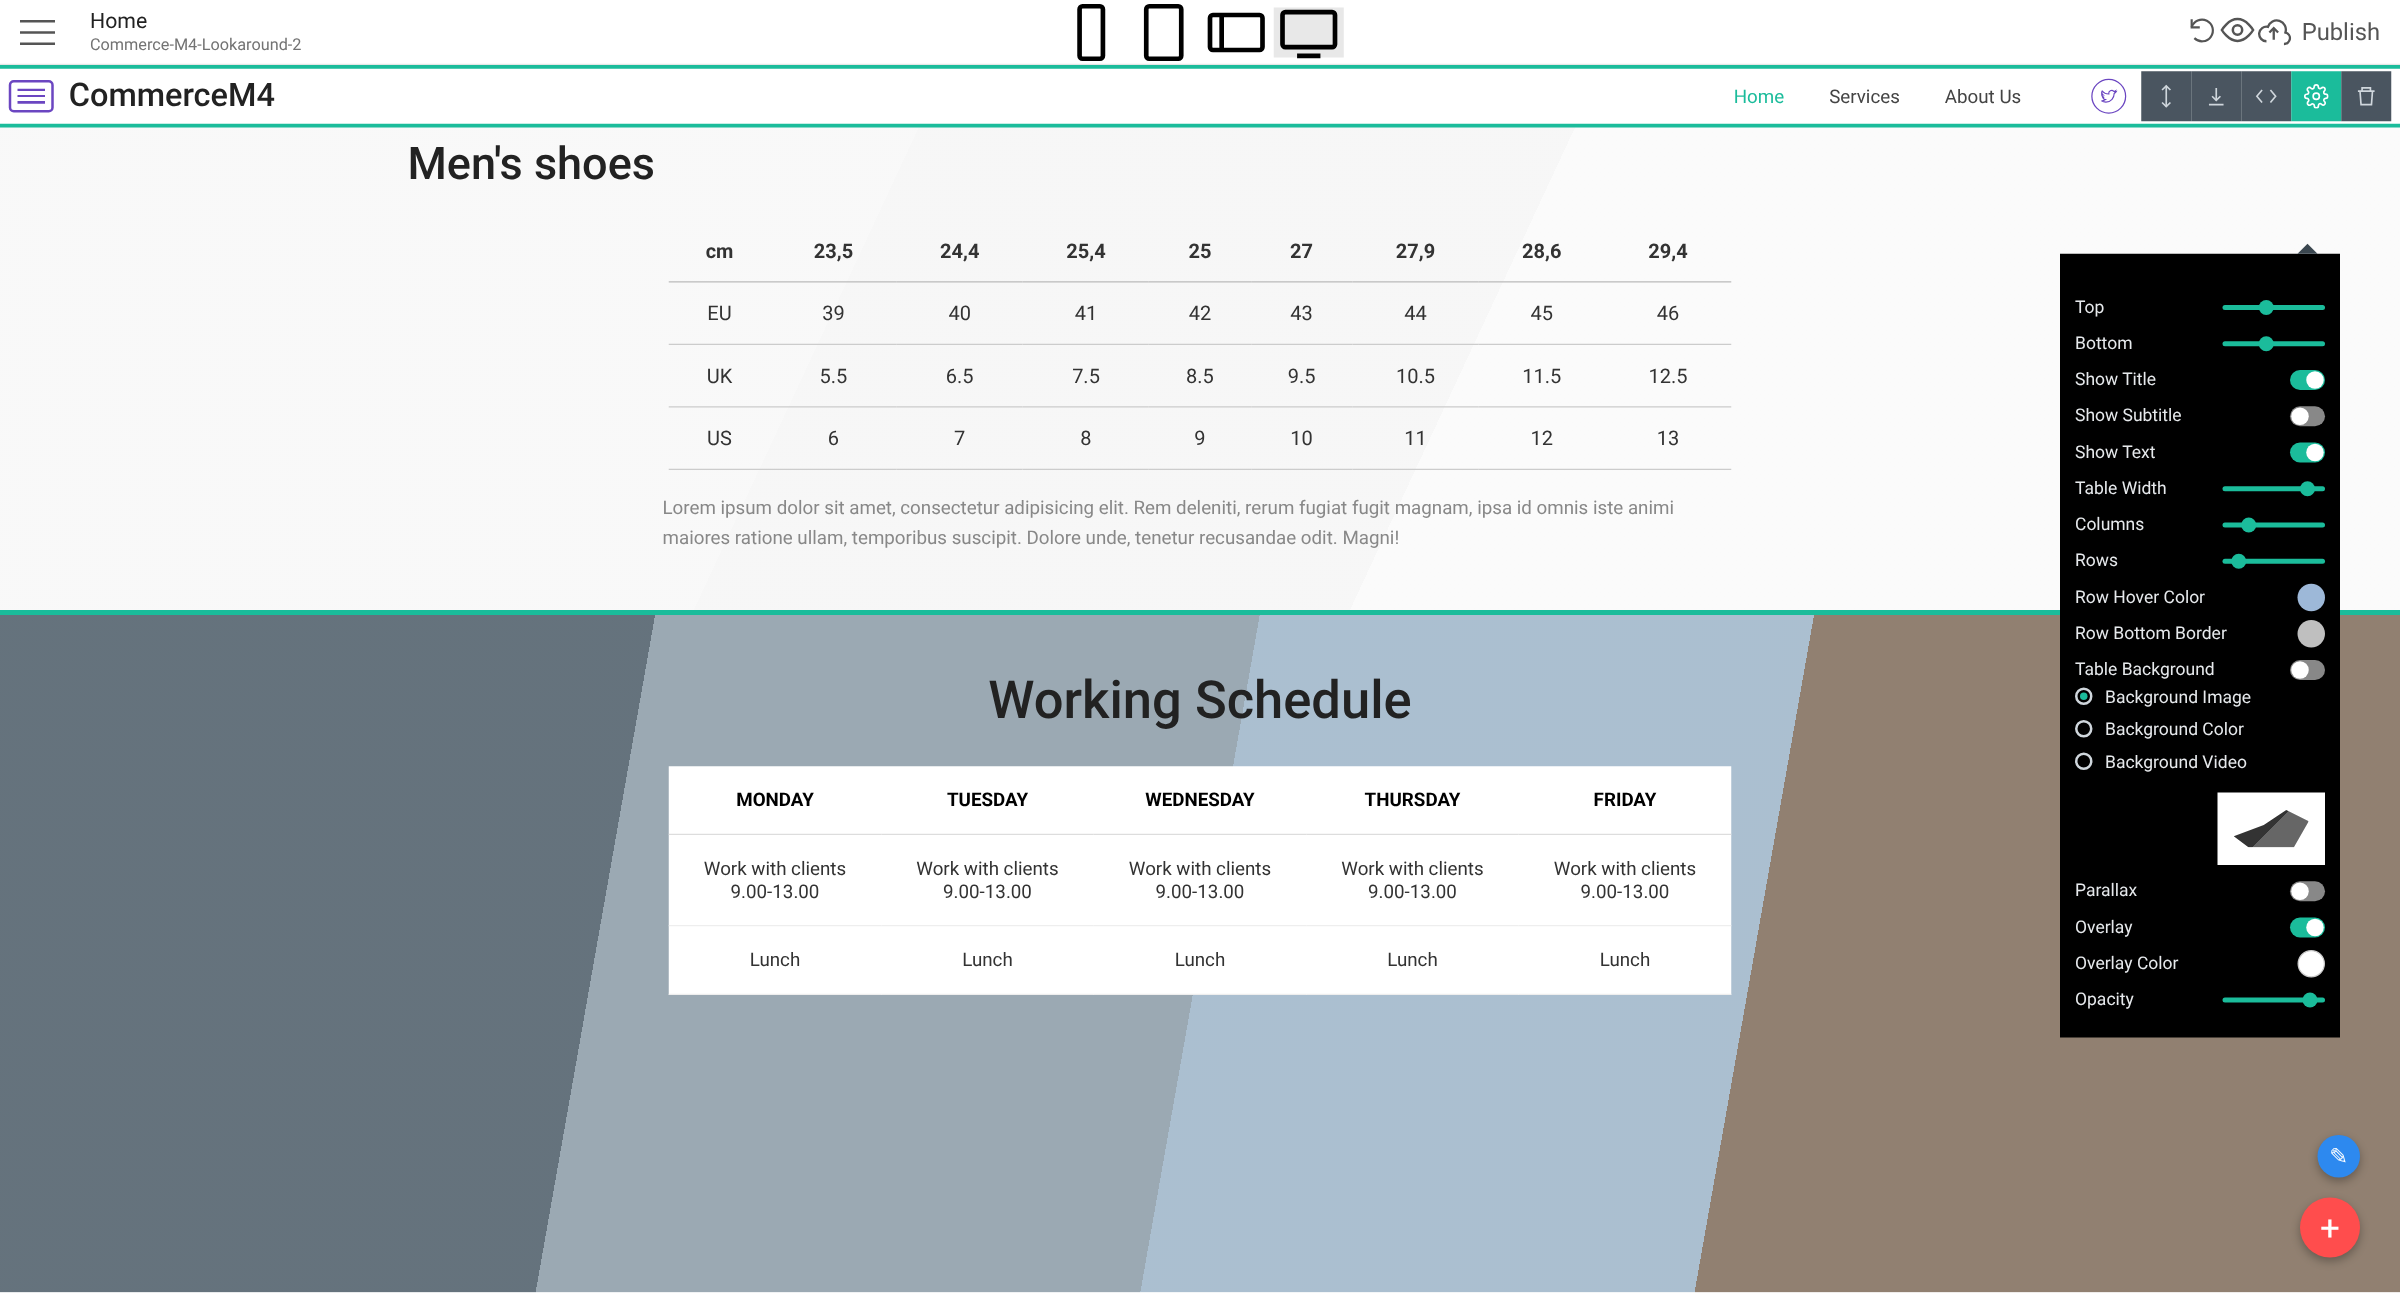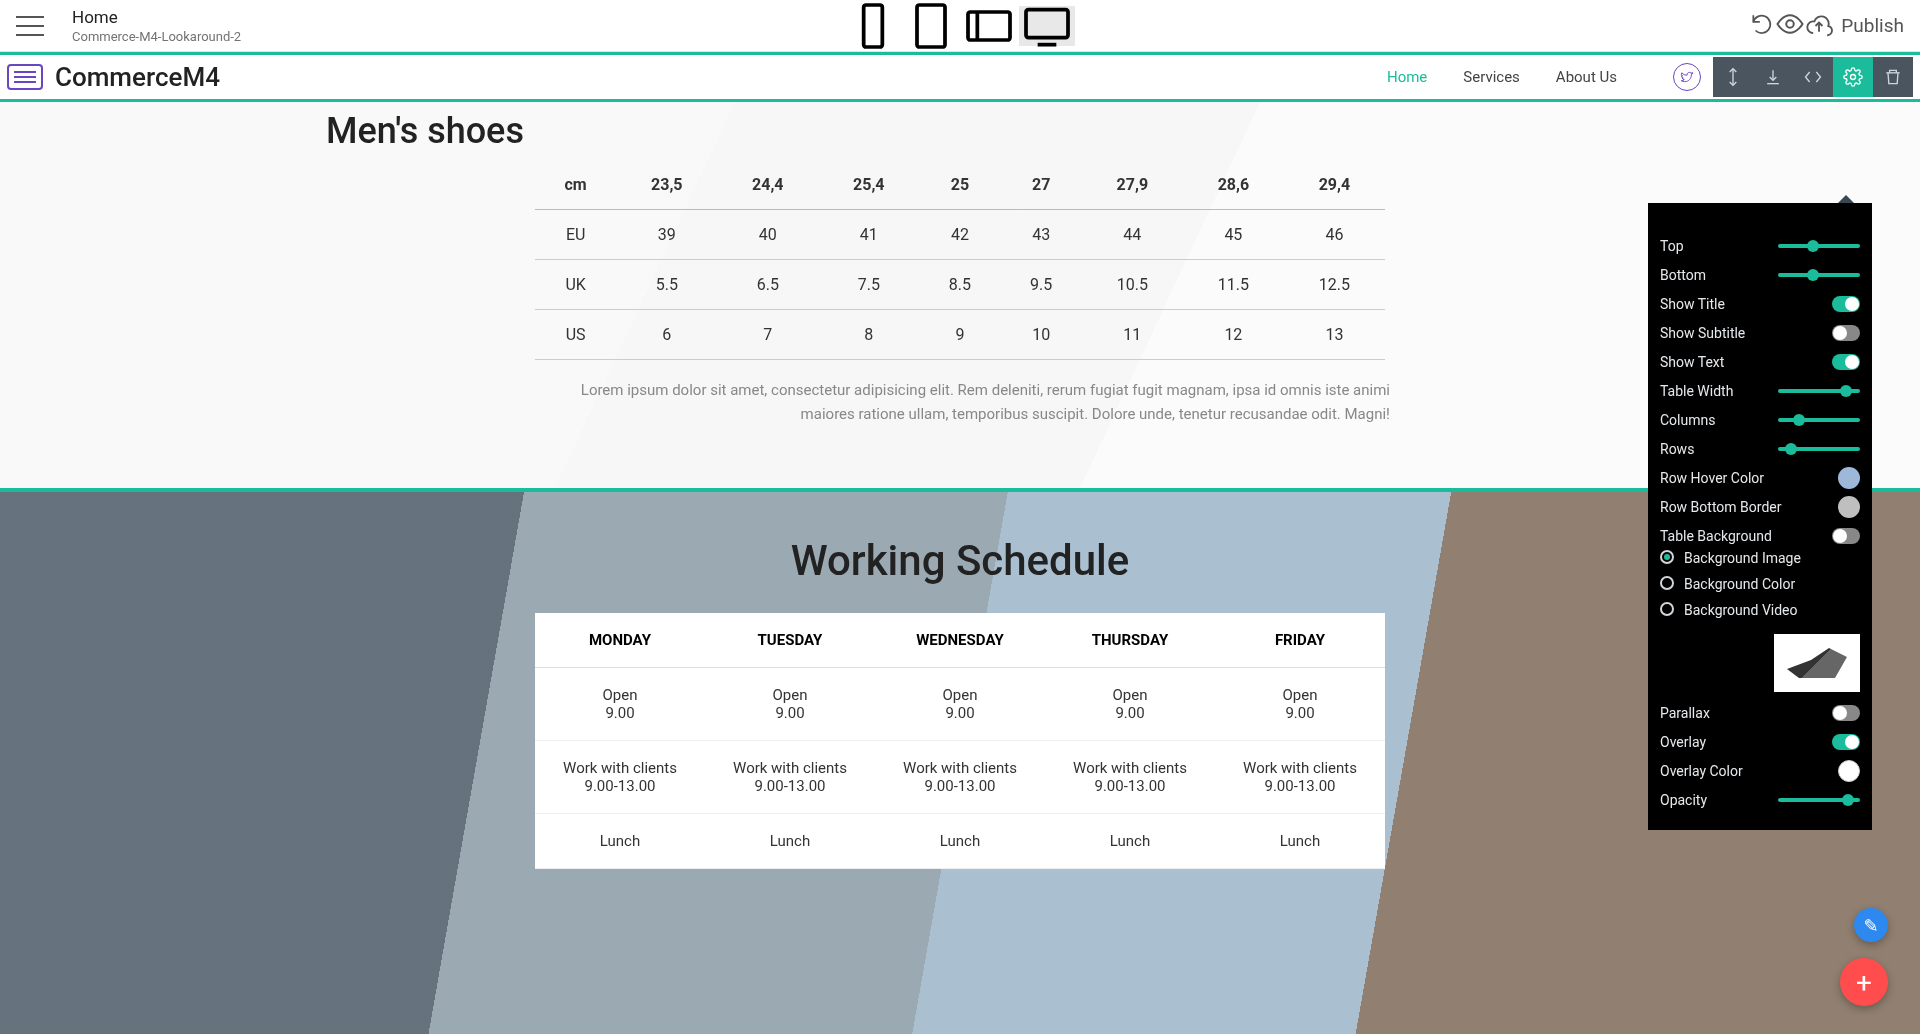--- a/index.html
+++ b/index.html
@@ -27,26 +27,26 @@
 .tw-icon { width:28px; height:28px; border:1px solid #6b46c1; border-radius:50%; display:flex; align-items:center; justify-content:center; color:#6b46c1; font-size:14px; margin-left:20px;}
 .block-tools { display:flex; margin-left:12px; }
 .tool-sq { width:40px; height:40px; background:#4a5560; display:flex; align-items:center; justify-content:center; color:#cfd6dc; cursor:pointer; }
 .tool-sq.gear { background:#1bbc9b; color:#fff; }
 .tool-sq svg { width:20px; height:20px; }
 
 
 .content { position:relative; height:calc(100% - 102px); overflow:hidden; }
 
 .section1 { height:386px; position:relative; background:linear-gradient(rgba(255,255,255,.85),rgba(255,255,255,.85)),linear-gradient(115deg,#d5d5d5 0 35%,#c8c8c8 35% 60%,#e4e4e4 60%); display:flex; flex-direction:column; align-items:center; }
-.sec1-title { font-size:36px; font-weight:500; color:#222; align-self:flex-start; margin-left:326px; margin-top:8px; margin-bottom:8px;}
+.sec1-title { font-size:36px; font-weight:500; color:#222; align-self:flex-start; margin-left:326px; margin-top:8px; margin-bottom:24px;}
 .shoe-table { width:850px; border-collapse:collapse; }
 .shoe-table th, .shoe-table td { text-align:center; padding:15px 8px; font-size:16px; color:#333; }
 .shoe-table th { font-weight:700; border-bottom:1px solid #bbb;}
 .shoe-table tbody tr { border-bottom:1px solid #ccc; }
-.lorem { max-width:860px; text-align:right; color:#888; font-size:15px; line-height:1.6; margin-top:18px; }
+.lorem { max-width:860px; text-align:left; color:#888; font-size:15px; line-height:1.6; margin-top:18px; }
 
 .section2 { height:calc(100% - 386px); position:relative; background:linear-gradient(rgba(255,255,255,.15),rgba(255,255,255,.15)),linear-gradient(100deg,#4a5a66 0 26%,#8a9aa6 26% 50%,#9cb4c8 50% 72%,#7e6a58 72%); display:flex; flex-direction:column; align-items:center; padding-top:44px; border-top:4px solid #1bbc9b;}
 .sec2-title { font-size:42px; font-weight:500; color:#222; margin-bottom:28px;}
 .sched-table { width:850px; background:#fff; border-collapse:collapse; }
 .sched-table th { padding:18px 20px; font-size:15px; font-weight:700; border-bottom:1px solid #ddd;}
 .sched-table td { padding:18px 10px; text-align:center; font-size:15px; color:#333; border-bottom:1px solid #eee;}
 
 
 .panel { position:absolute; top:101px; right:48px; width:224px; background:#000000; color:#e6e9ec; font-size:14px; z-index:50; padding:28px 12px 16px; }
 .panel::before { content:""; position:absolute; top:-8px; right:18px; border-left:8px solid transparent; border-right:8px solid transparent; border-bottom:8px solid #3b4750; }
@@ -243,27 +243,20 @@
           <tr id="sched-head">
             <th>MONDAY</th>
             <th>TUESDAY</th>
             <th>WEDNESDAY</th>
             <th>THURSDAY</th>
             <th>FRIDAY</th>
           </tr>
         </thead>
       <tbody id="sched-body">
           <tr>
-            <td>Open<br>9.00</td>
-            <td>Open<br>9.00</td>
-            <td>Open<br>9.00</td>
-            <td>Open<br>9.00</td>
-            <td>Open<br>9.00</td>
-          </tr>
-          <tr>
             <td>Work with clients<br>9.00-13.00</td>
             <td>Work with clients<br>9.00-13.00</td>
             <td>Work with clients<br>9.00-13.00</td>
             <td>Work with clients<br>9.00-13.00</td>
             <td>Work with clients<br>9.00-13.00</td>
           </tr>
           <tr>
             <td>Lunch</td>
             <td>Lunch</td>
             <td>Lunch</td>

